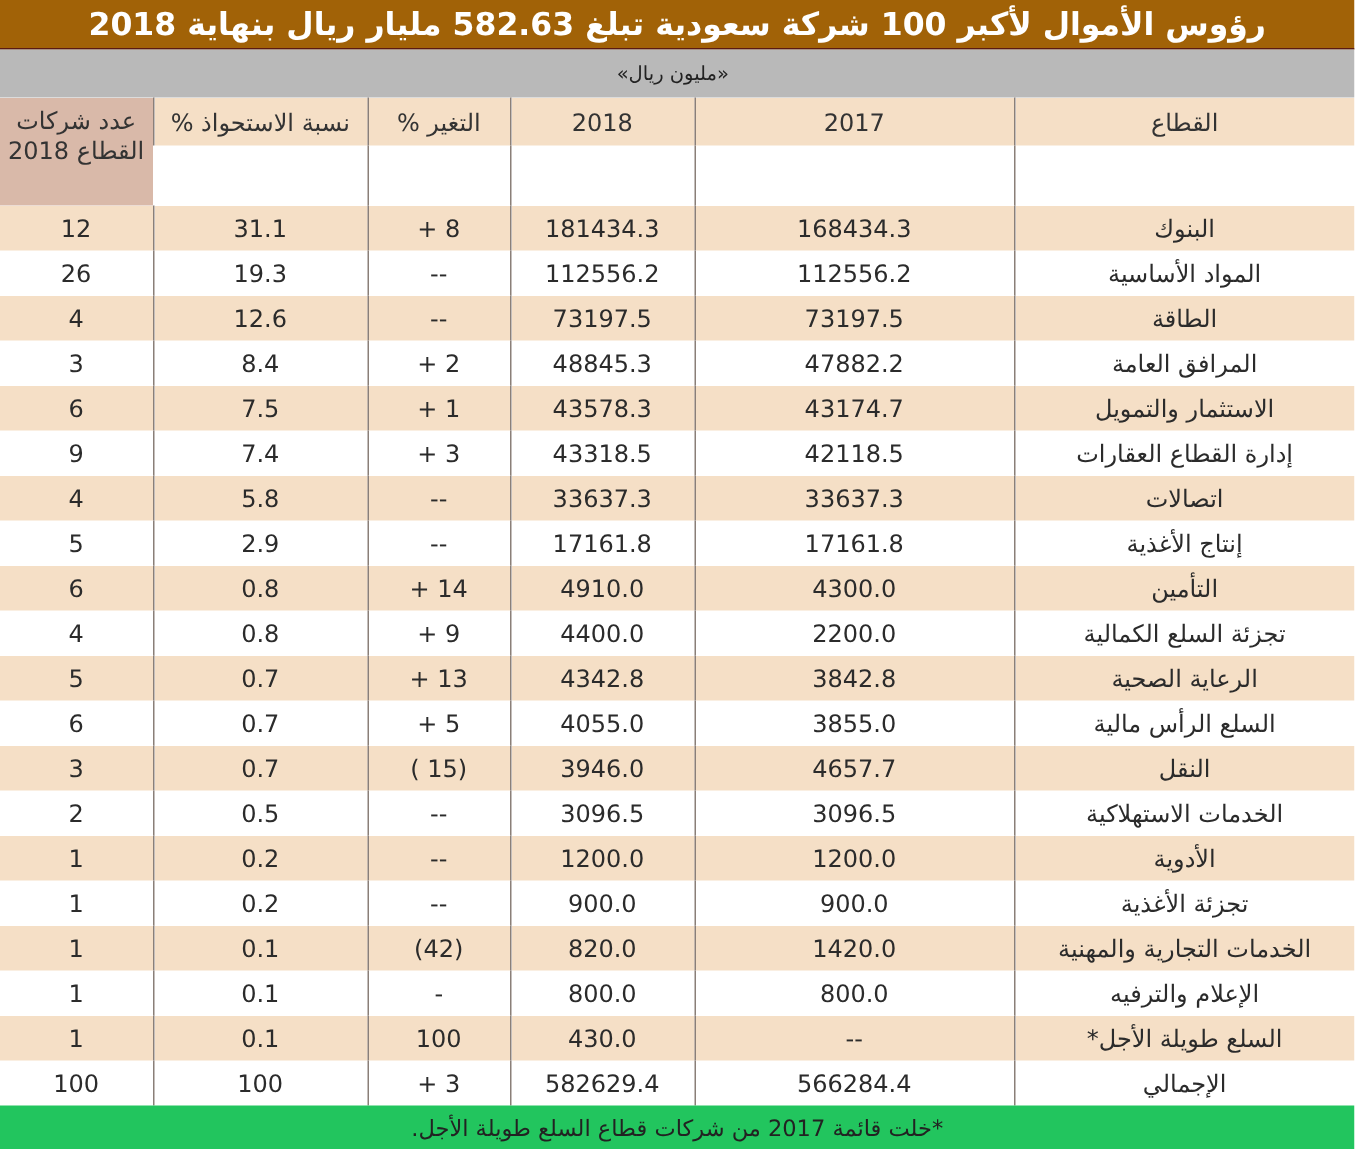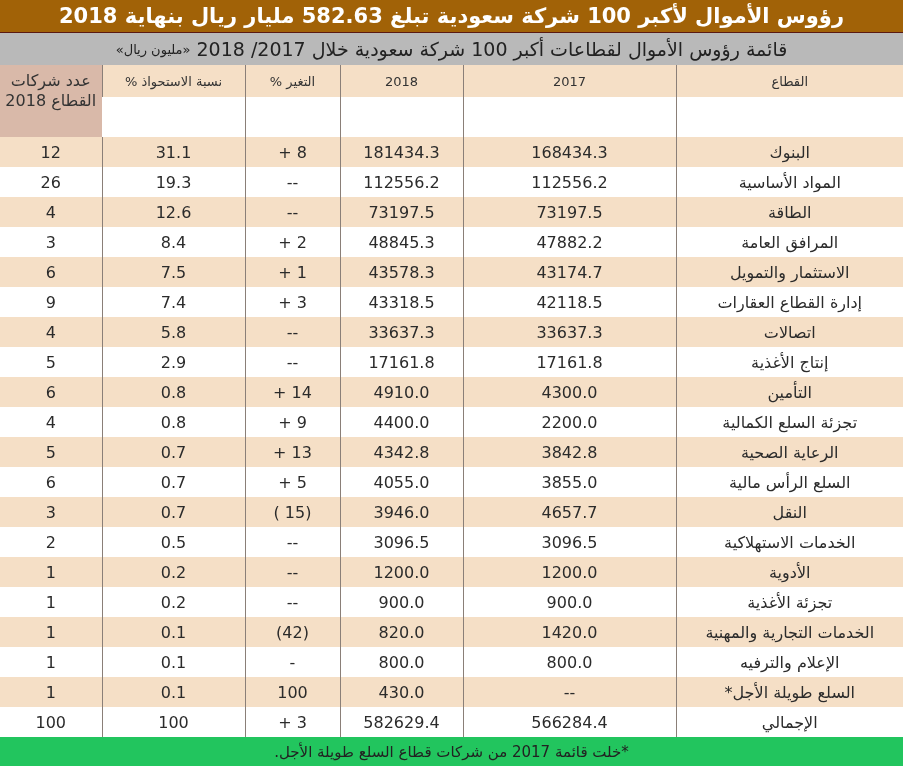--- a/index.html
+++ b/index.html
@@ -9,37 +9,36 @@
   .subtitle-bar .unit { font-size:13px; margin-right:6px; }
   table { border-collapse:collapse; width:903px; table-layout:fixed; direction:rtl; }
   col.c-sector { width:227px; }
   col.c-y2017 { width:213px; }
   col.c-y2018 { width:123px; }
   col.c-chg { width:95px; }
   col.c-share { width:143px; }
   col.c-count { width:102px; }
   td, th { text-align:center; font-size:16px; padding:0; height:30px; border-left:1px solid #8a7f78; overflow:hidden; white-space:nowrap; }
   td:last-child, th:last-child { border-left:none; }
-  th { font-weight:normal; font-size:13px; color:#333; }
+  th { font-weight:normal; font-size:16px; color:#333; }
   tr.head-row th { background:#f5dfc6; height:32px; }
   tr.blank-row td { background:#fff; height:40px; }
   th.count-head { background:#d9b9a9 !important; font-size:16px; line-height:20px; white-space:normal; vertical-align:top; padding-top:6px; }
   tr.data-row:nth-child(odd) td { background:#f5dfc6; }
   tr.data-row:nth-child(even) td { background:#fff; }
   tr.data-row td.sector { font-size:16px; }
   .footnote { height:29px; background:#22c55e; direction:rtl; display:flex; align-items:center; justify-content:center; font-size:15px; color:#222; }
 </style>
 </head>
 <body>
 
 <div class="title-bar">
   <span>رؤوس الأموال لأكبر 100 شركة سعودية تبلغ 582.63 مليار ريال بنهاية 2018</span>
 </div>
 <div class="subtitle-bar">
-  <span>قائمة رؤوس الأموال لقطاعات أكبر 100 شركة سعودية خلال 2017/ 2018</span>
   <span class="unit">«مليون ريال»</span>
 </div>
 
 <table>
   <colgroup>
     <col class="c-sector">
       <col class="c-y2017">
       <col class="c-y2018">
       <col class="c-chg">
       <col class="c-share">

